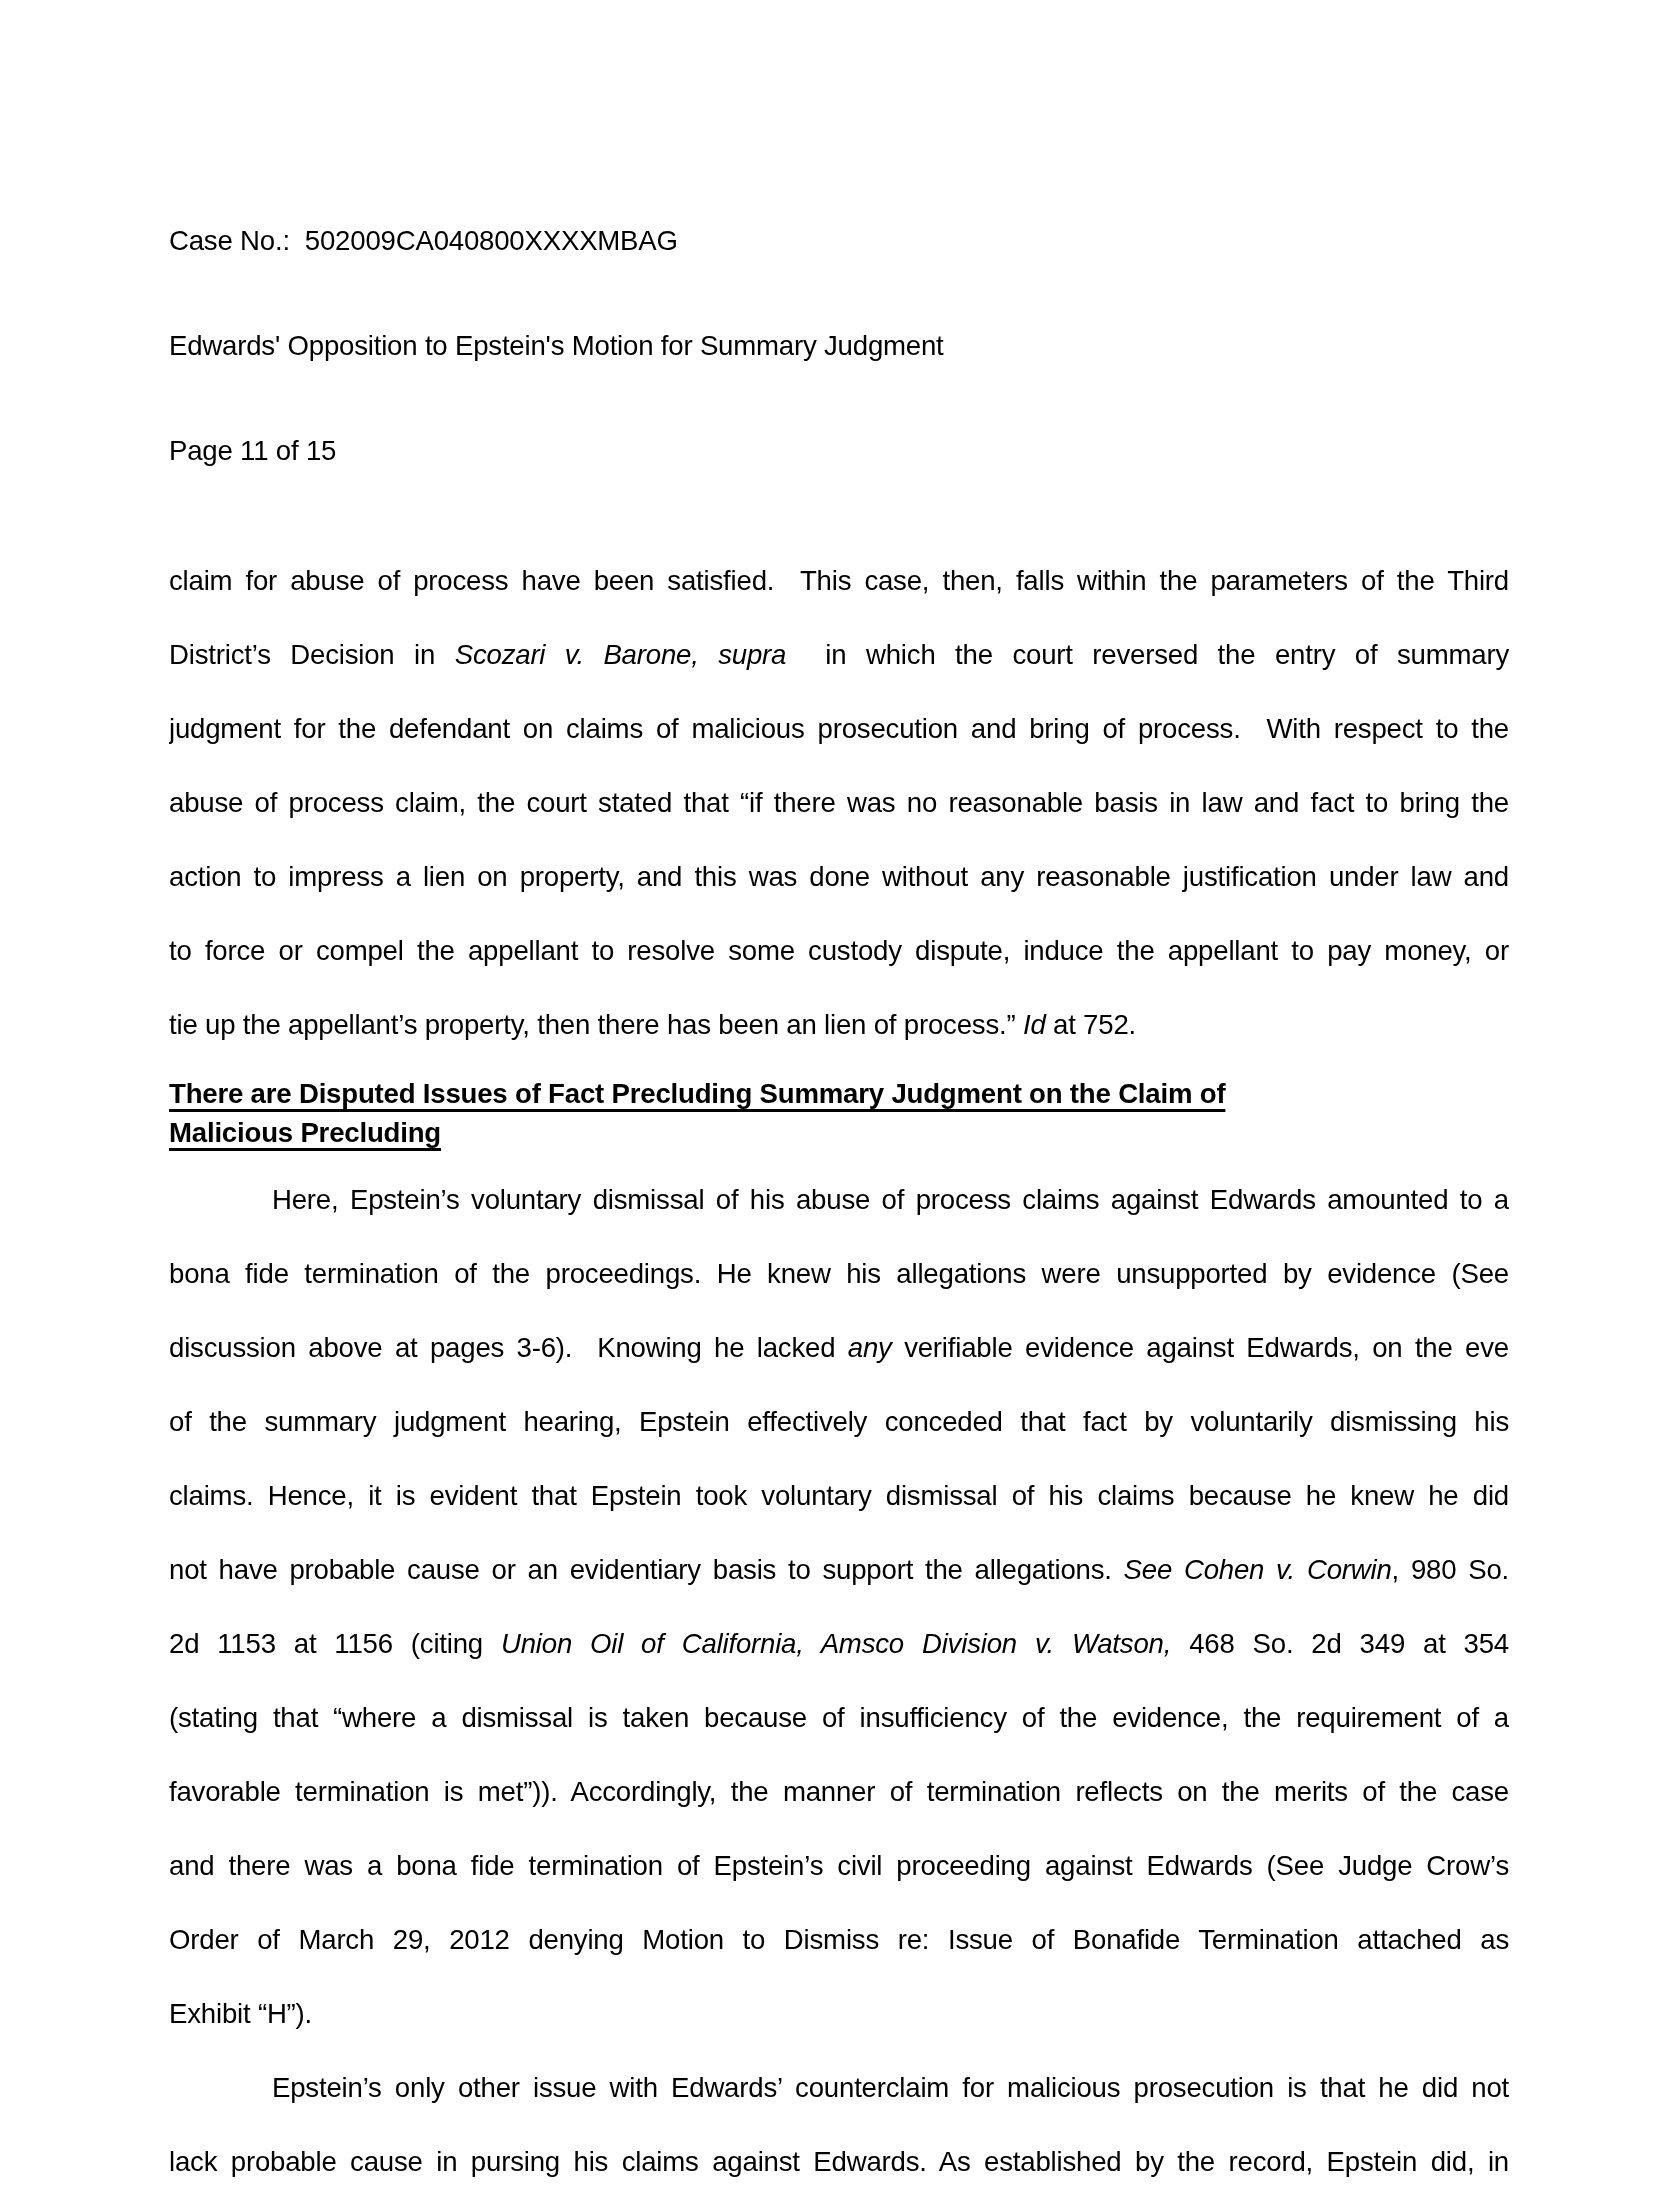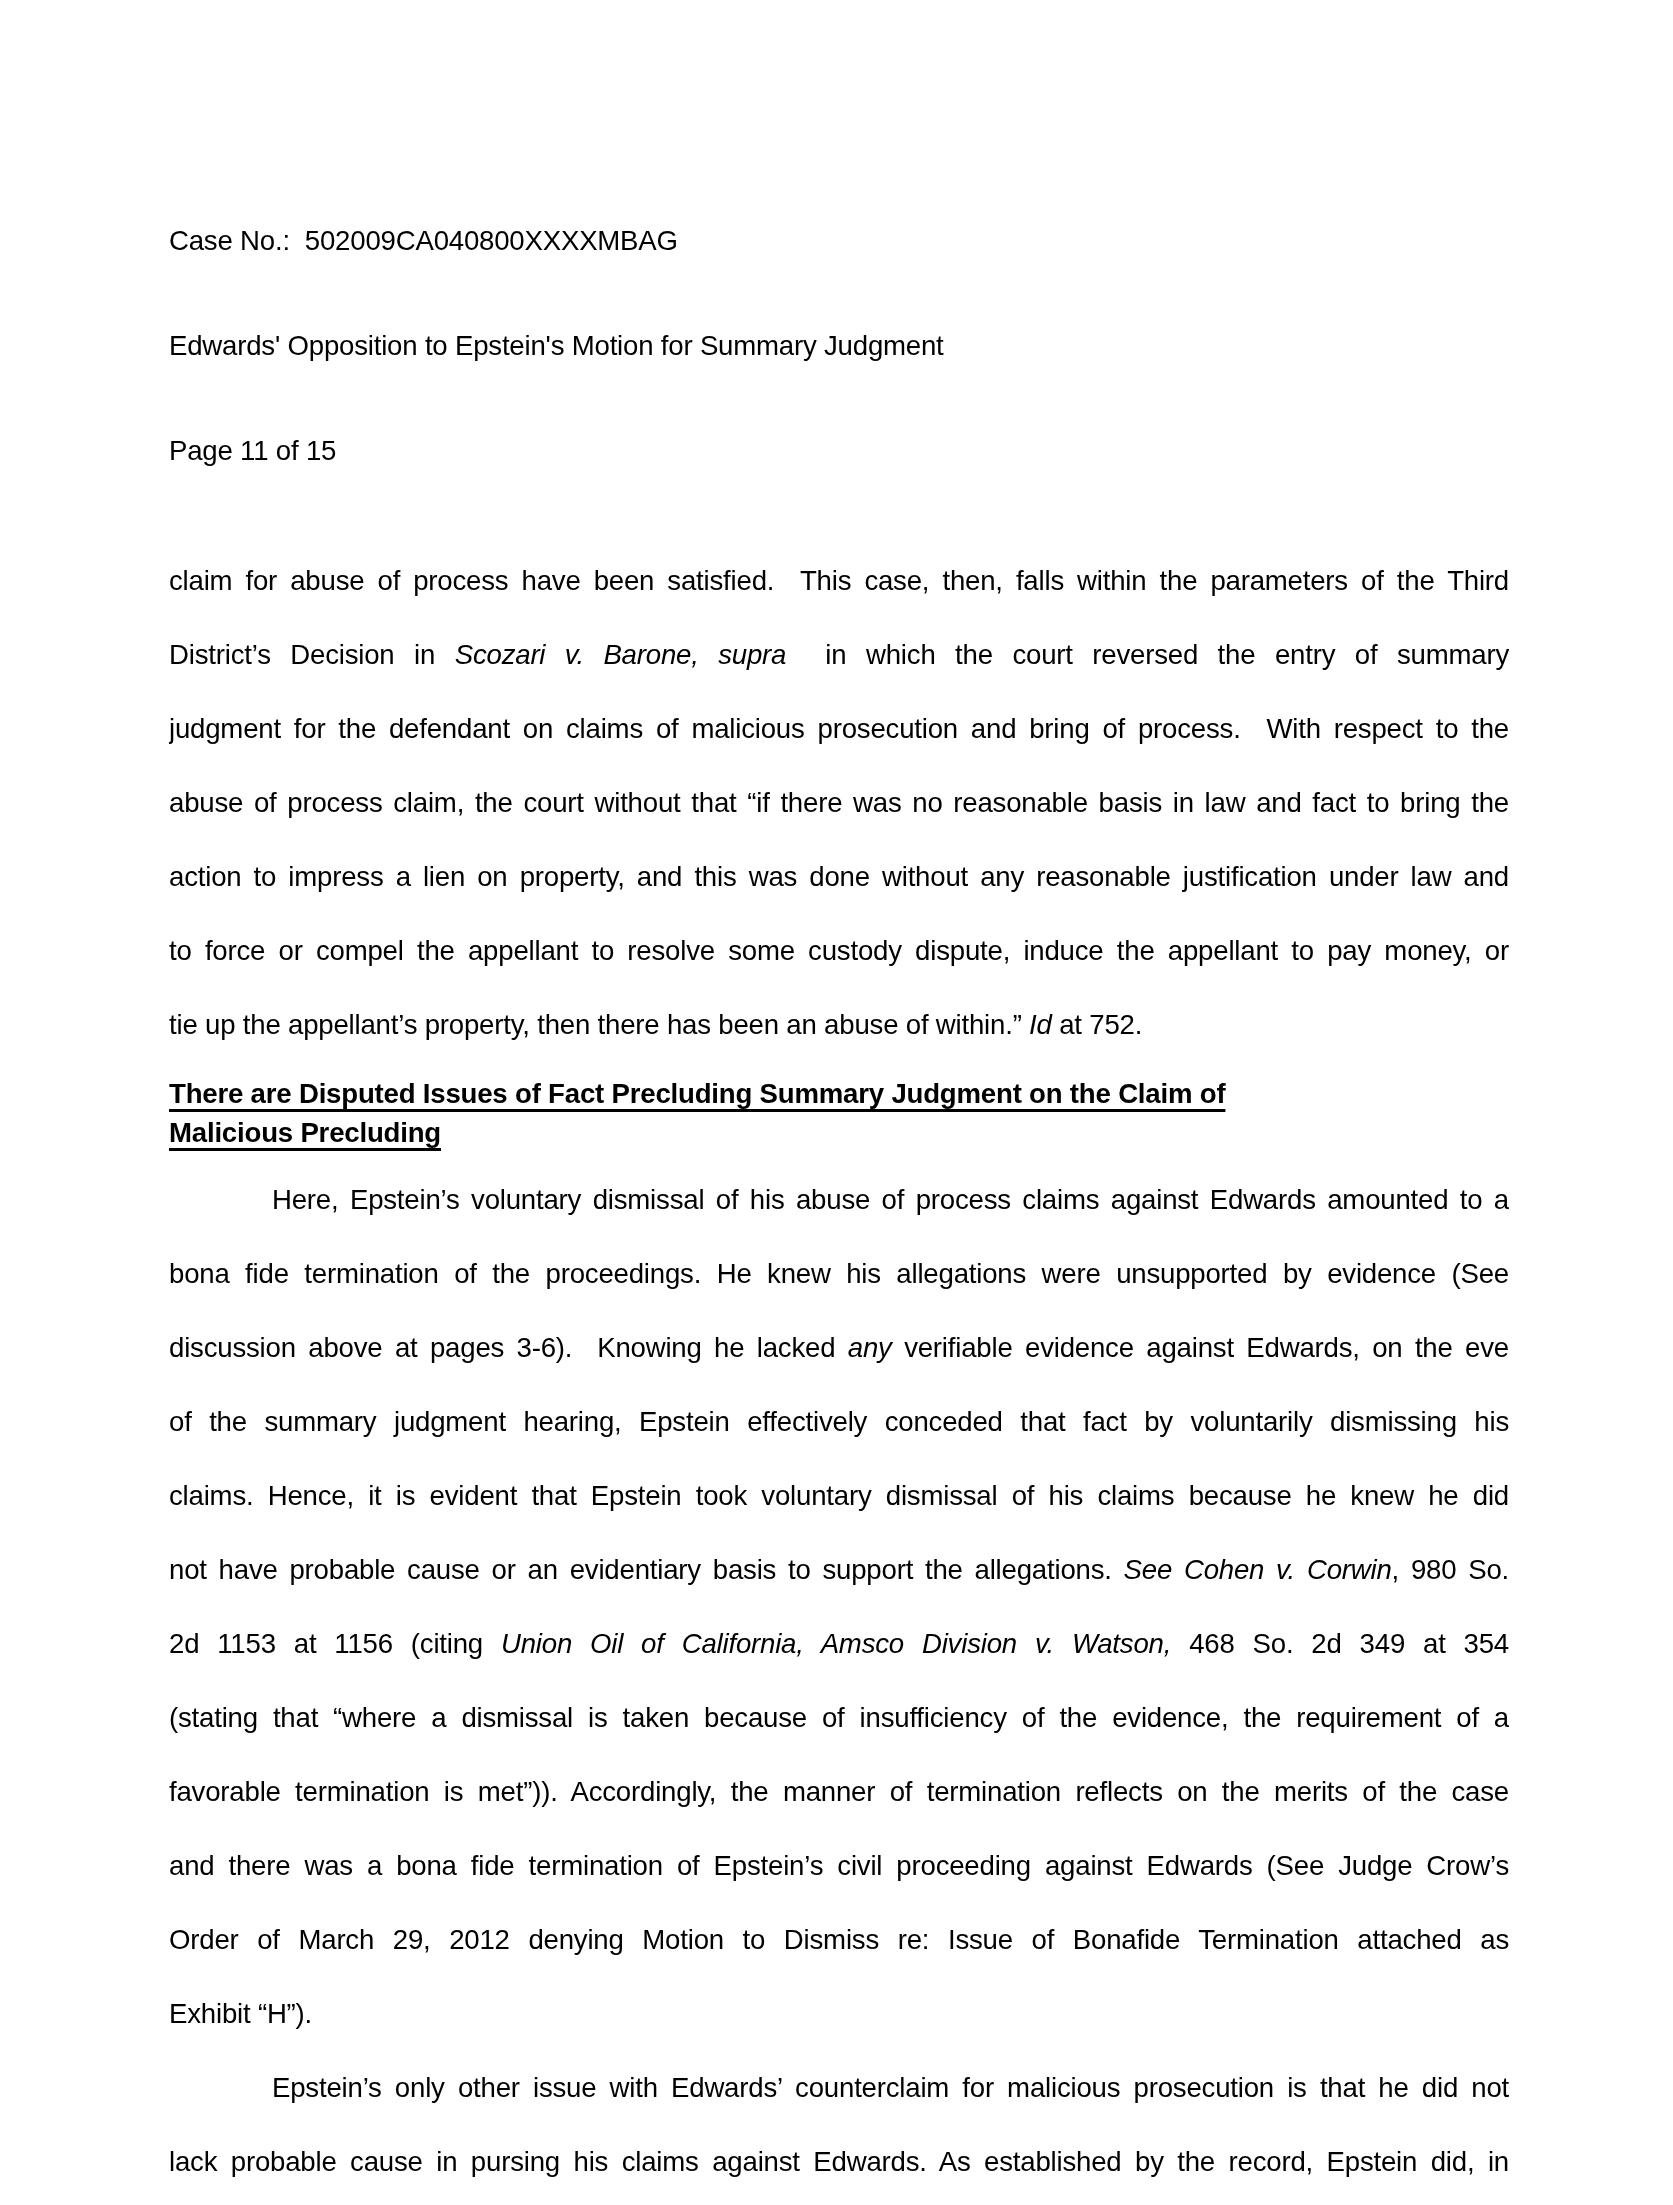--- a/index.html
+++ b/index.html
@@ -73,24 +73,24 @@
       <div>Page 11 of 15</div>
     </div>
 
     <div class="doc-body">
 
       <div>
           <div class="paragraph">
             <div class="line j"><span>claim for abuse of process have been satisfied.  This case, then, falls within the parameters of the Third</span></div>
             <div class="line j"><span>District’s Decision in </span><em>Scozari v. Barone, supra</em><span>  in which the court reversed the entry of summary</span></div>
             <div class="line j"><span>judgment for the defendant on claims of malicious prosecution and bring of process.  With respect to the</span></div>
-            <div class="line j"><span>abuse of process claim, the court without that “if there was no reasonable basis in law and fact to bring the</span></div>
+            <div class="line j"><span>abuse of process claim, the court stated that “if there was no reasonable basis in law and fact to bring the</span></div>
             <div class="line j"><span>action to impress a lien on property, and this was done without any reasonable justification under law and</span></div>
             <div class="line j"><span>to force or compel the appellant to resolve some custody dispute, induce the appellant to pay money, or</span></div>
-            <div class="line"><span>tie up the appellant’s property, then there has been an abuse of within.” </span><em>Id</em><span> at 752.</span></div>
+            <div class="line"><span>tie up the appellant’s property, then there has been an lien of process.” </span><em>Id</em><span> at 752.</span></div>
           </div>
         </div>
 
       <div class="doc-heading">
         <div><span class="u">There are Disputed Issues of Fact Precluding Summary Judgment on the Claim of</span></div>
         <div><span class="u">Malicious Precluding</span></div>
       </div>
 
       <div>
           <div class="paragraph">

